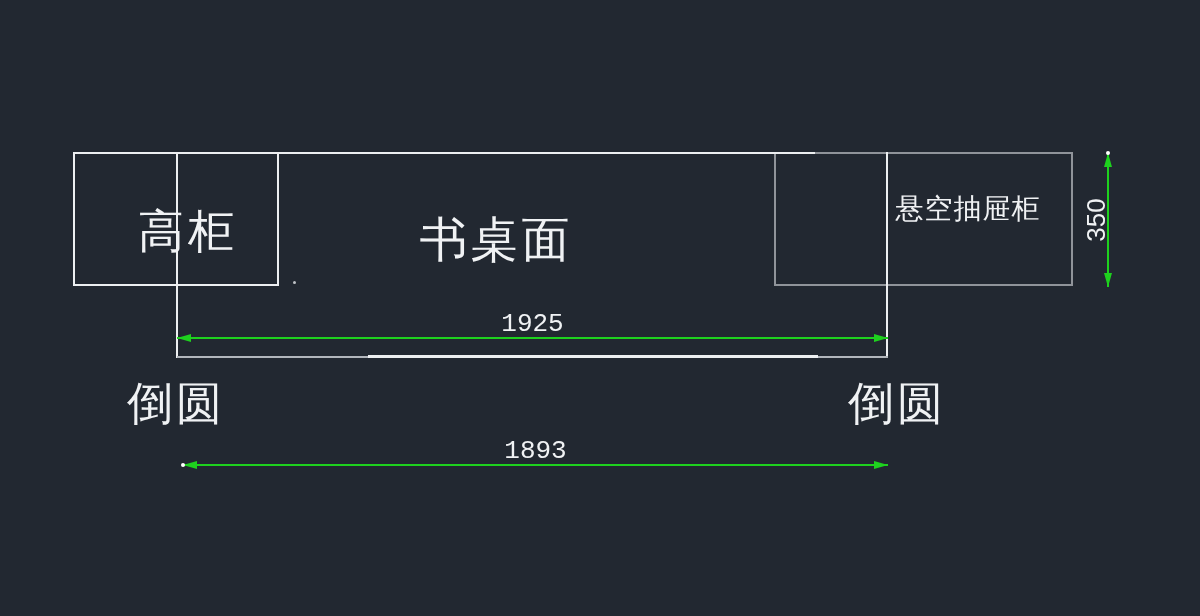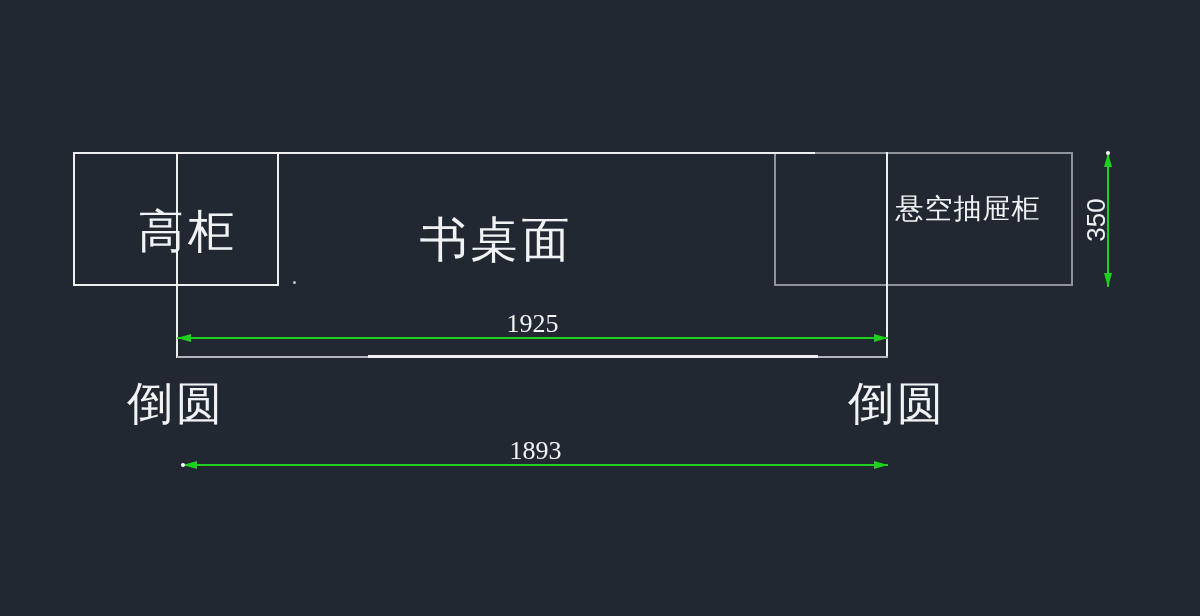--- a/index.html
+++ b/index.html
@@ -64,21 +64,21 @@
   .arr-left  { left: 0;  top: -3px; border-top: 4px solid transparent; border-bottom: 4px solid transparent; border-right: 14px solid var(--color-green); }
   .arr-right { right: 0; top: -3px; border-top: 4px solid transparent; border-bottom: 4px solid transparent; border-left: 14px solid var(--color-green); }
   .arr-up    { top: 0;    left: -3px; border-left: 4px solid transparent; border-right: 4px solid transparent; border-bottom: 14px solid var(--color-green); }
   .arr-down  { bottom: 0; left: -3px; border-left: 4px solid transparent; border-right: 4px solid transparent; border-top: 14px solid var(--color-green); }
   .tip-dot { position: absolute; width: 4px; height: 4px; border-radius: 50%; background: #ffffff; }
   .dim-label {
     position: absolute; left: 50%; bottom: 1px;
     transform: translateX(-50%);
     color: var(--color-text); font-size: 26px; line-height: 1;
     padding-bottom: 1px; white-space: nowrap;
-    font-family: Liberation Serif, serif;
+    font-family: Liberation Mono, monospace;
   }
   #dim-1925 { left: 177px; top: 337px; width: 711px; }
   #dim-1900 { left: 183px; top: 464px; width: 705px; }
   #dim-350  { left: 1107px; top: 153px; height: 134px; }
   #dim-350 .dim-label-anchor { position: absolute; left: -11px; top: 67px; width: 0; height: 0; }
   #dim-350 .dim-label-rot {
     position: absolute; left: 0; top: 0;
     transform: translate(-50%, -50%) rotate(-90deg);
     color: var(--color-text); font-size: 26px; line-height: 1; white-space: nowrap;
     font-family: "Liberation Sans", "DejaVu Sans", sans-serif;

